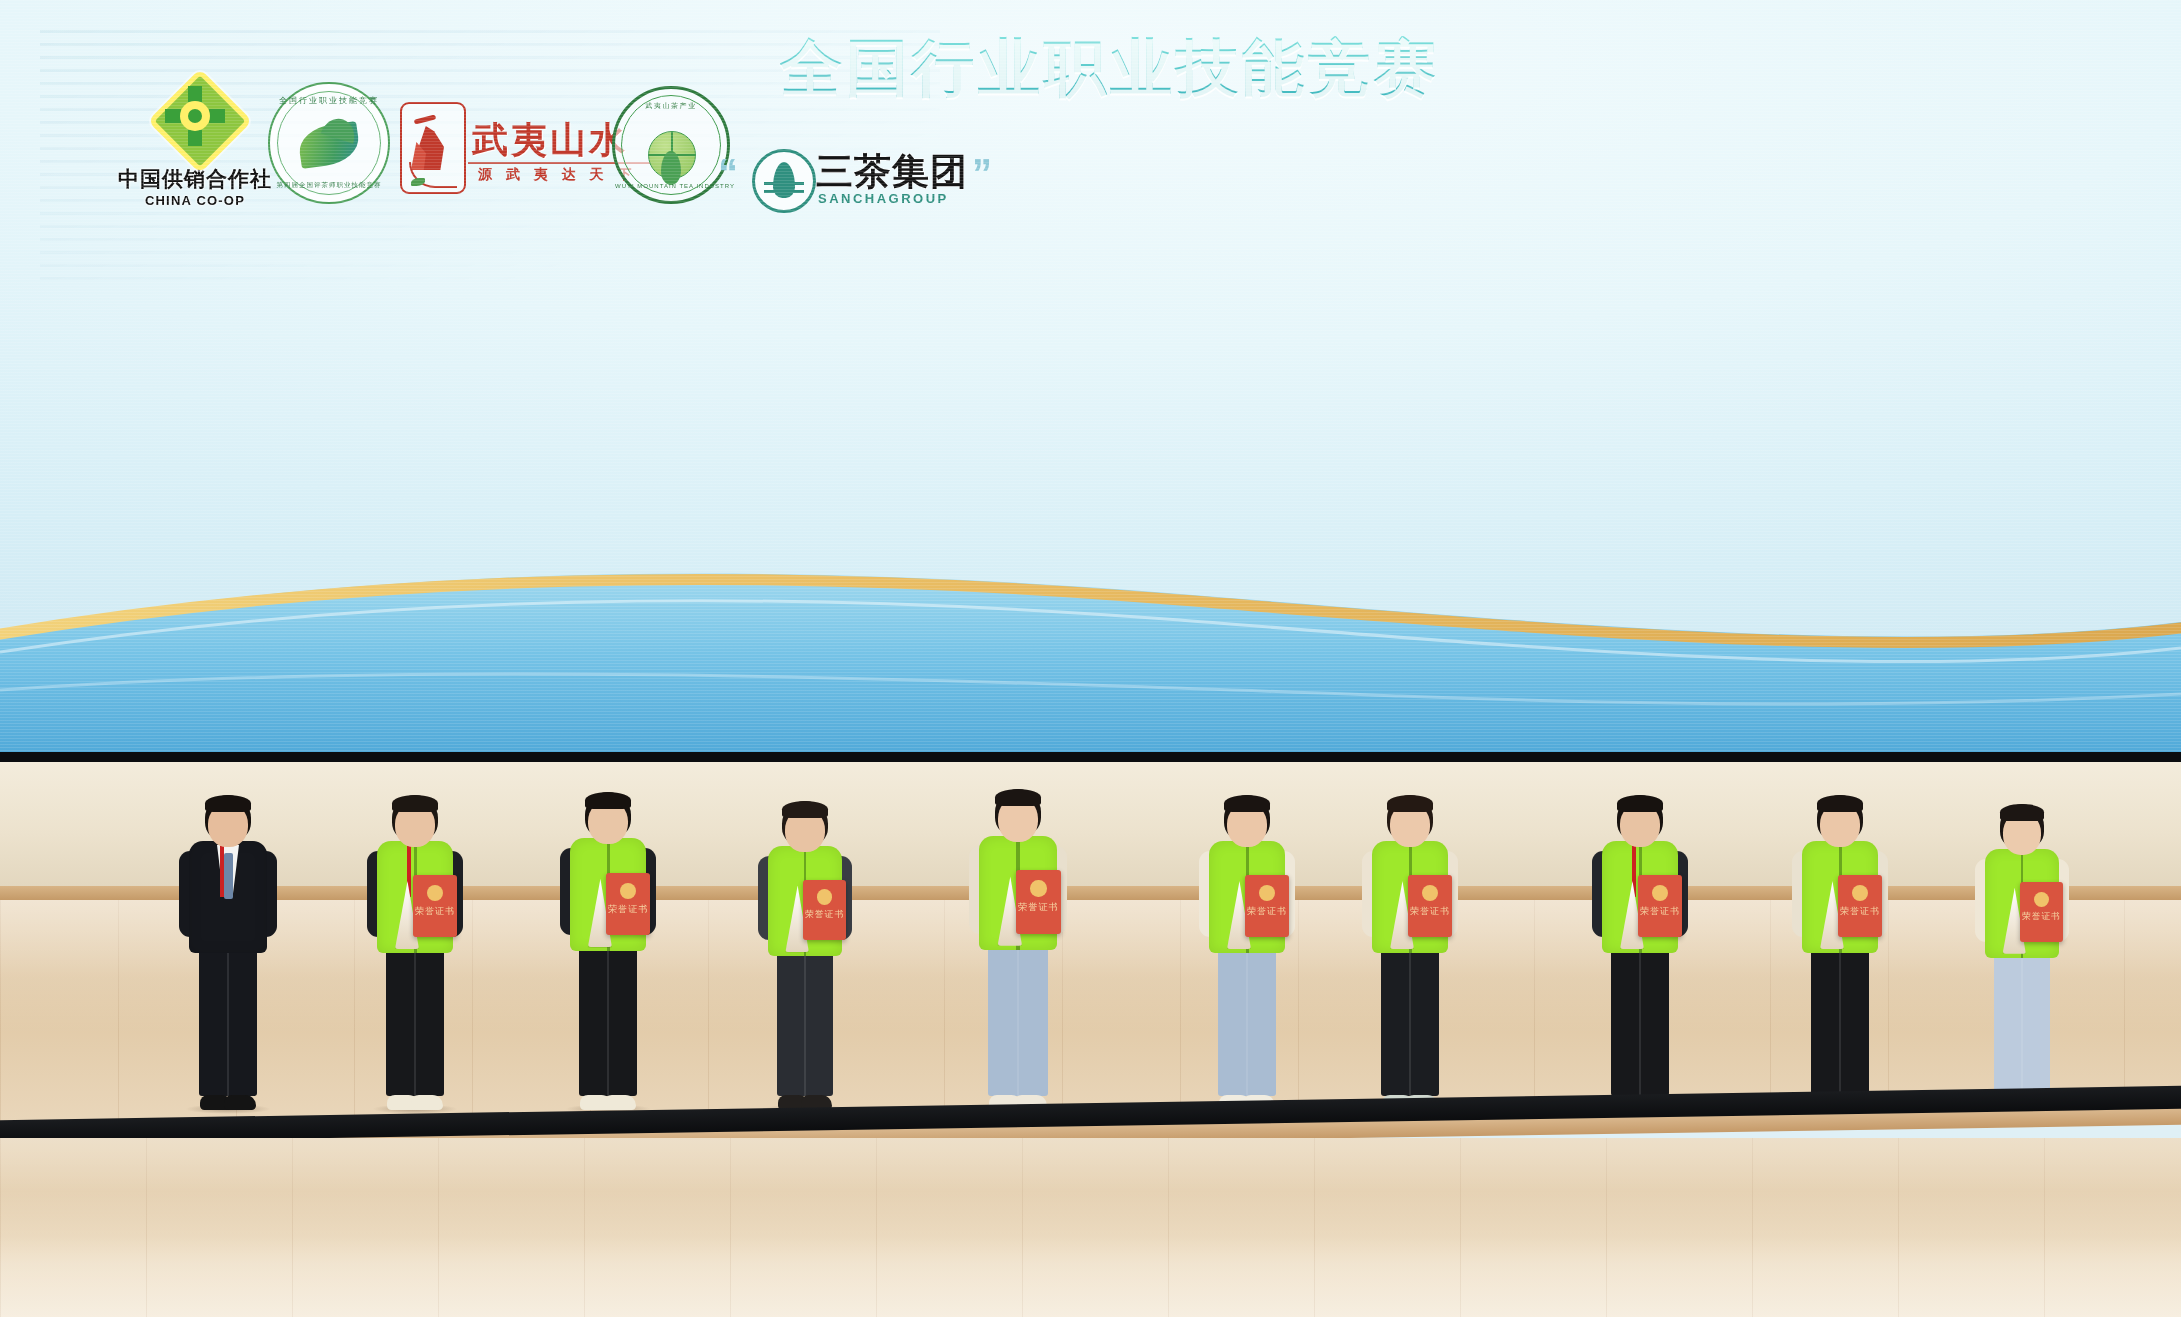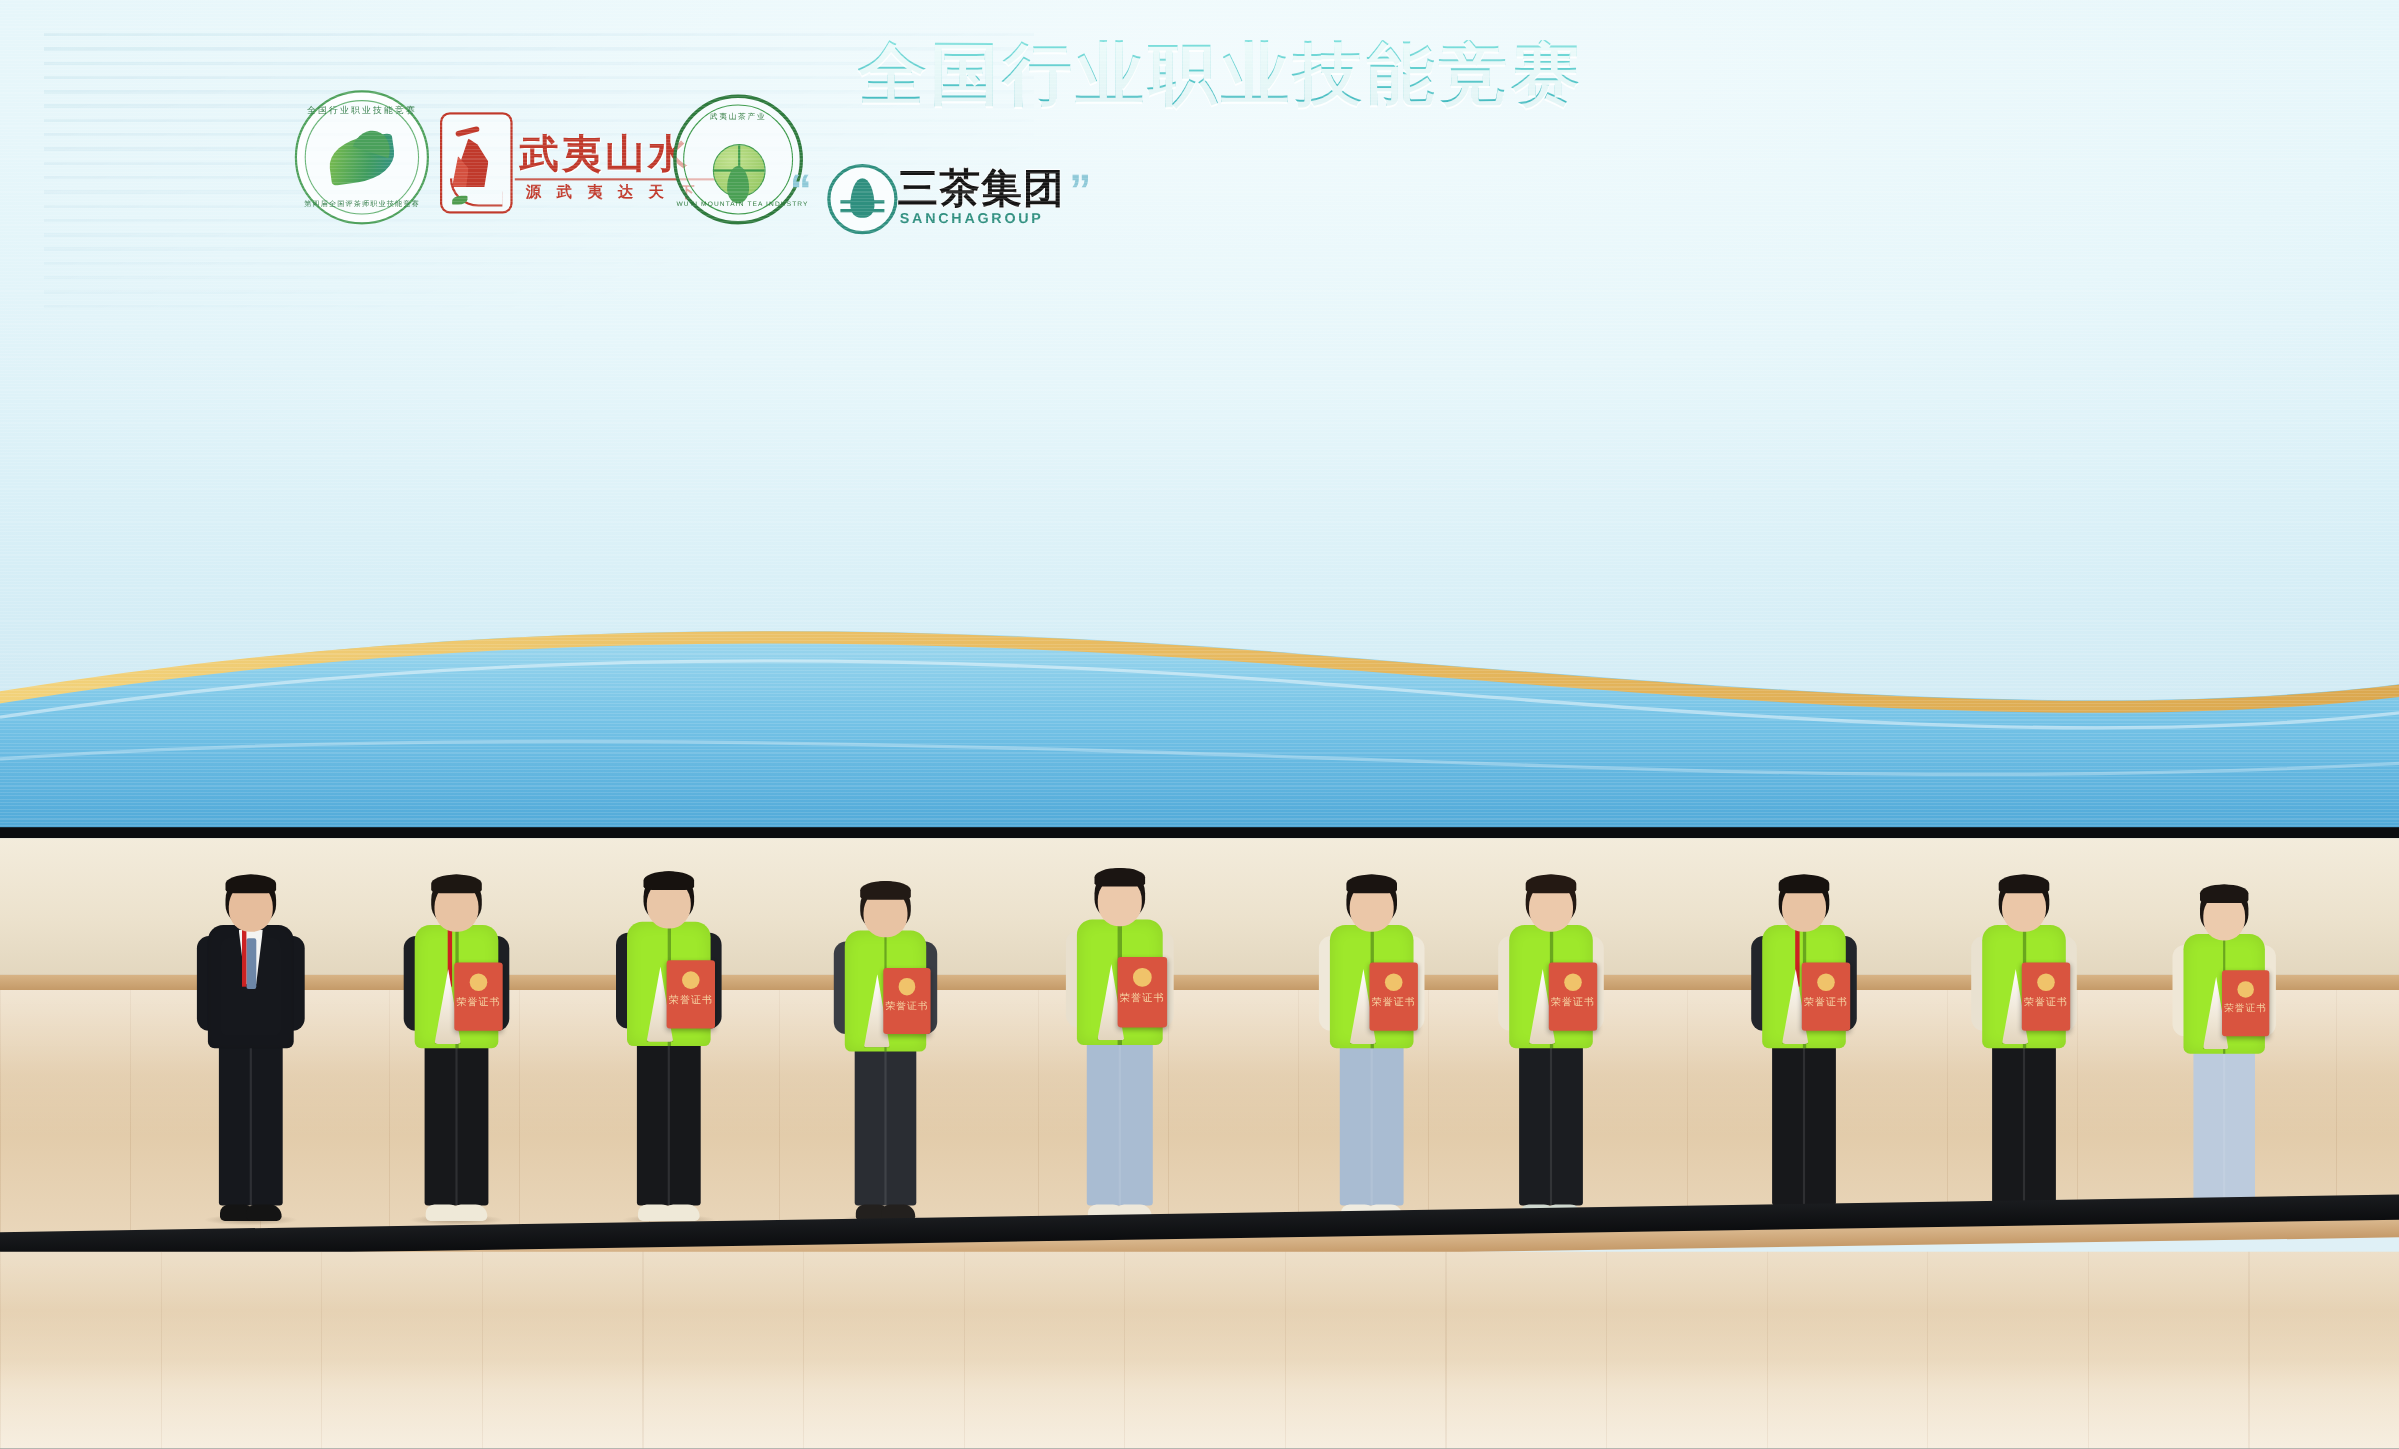--- a/index.html
+++ b/index.html
@@ -221,20 +221,32 @@
         </defs>
         <path d="M0,70 C380,6 760,0 1180,34 C1560,64 1900,96 2181,62 L2181,198 L0,198 Z" fill="url(#wg)"></path>
         <path d="M0,74 C380,12 760,6 1180,40 C1560,70 1900,102 2181,68" fill="none" stroke="url(#sg)" stroke-width="11" stroke-linecap="round"></path>
         <path d="M0,92 C380,34 760,28 1180,60 C1560,90 1900,120 2181,88" fill="none" stroke="rgba(255,255,255,.45)" stroke-width="3"></path>
         <path d="M0,130 C420,100 900,118 1400,136 C1720,148 1960,146 2181,134" fill="none" stroke="rgba(255,255,255,.30)" stroke-width="3"></path>
       </svg>
     </div>
 
     <div class="logo-row">
 
+      <div class="logo logo-coop">
+        <div class="coop-mark">
+          <div class="dia"></div>
+          <div class="bar v t"></div>
+            <div class="bar v b"></div>
+          <div class="bar h l"></div>
+            <div class="bar h r"></div>
+          <div class="inner"></div>
+        </div>
+        <div class="coop-cn">中国供销合作社</div>
+        <div class="coop-en">CHINA CO-OP</div>
+      </div>
 
       <div class="logo logo-seal">
         <div class="seal-ring">
           <div class="seal-top">全国行业职业技能竞赛</div>
           <div class="seal-leaf"></div>
           <div class="seal-cap"></div>
           <div class="seal-bot">第四届全国评茶师职业技能竞赛</div>
         </div>
       </div>
 

